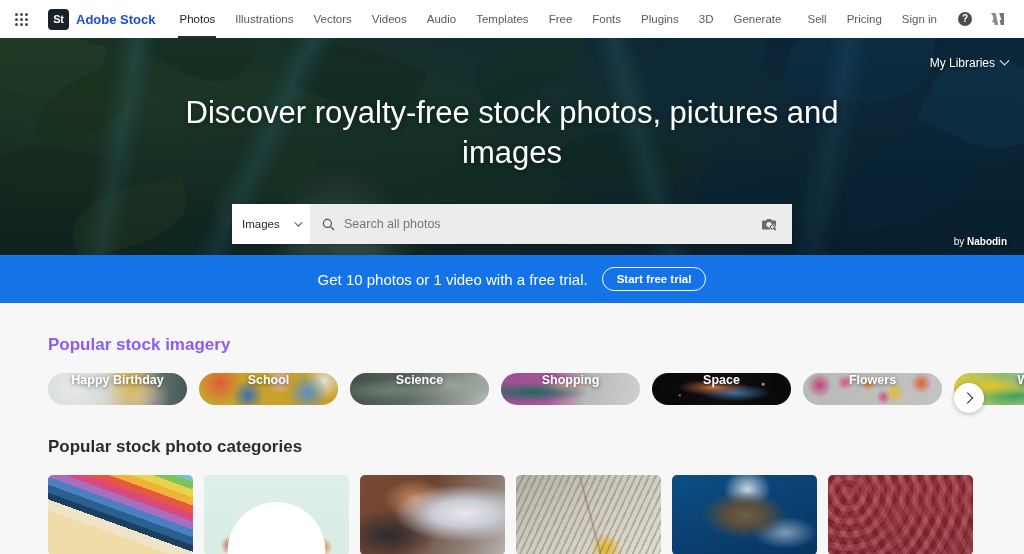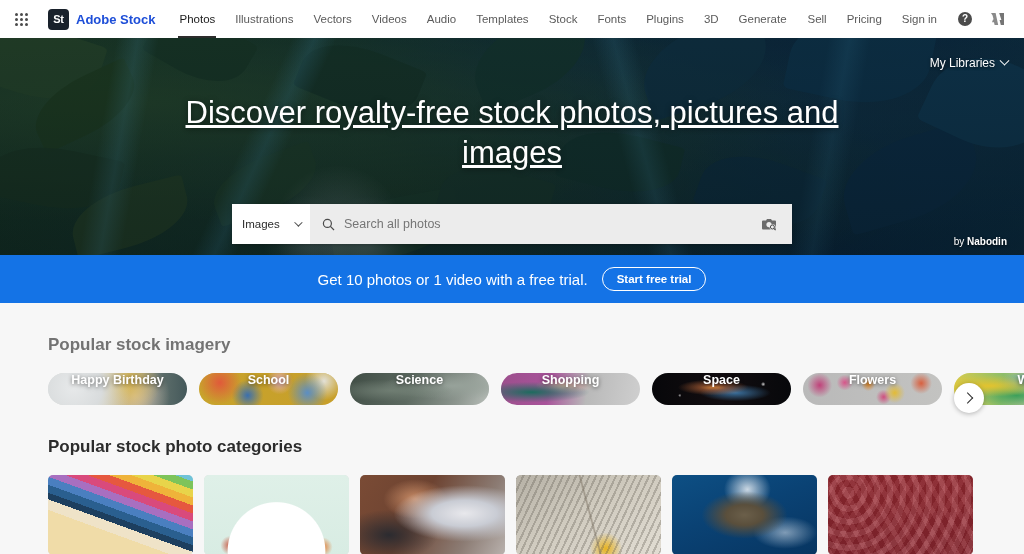--- a/index.html
+++ b/index.html
@@ -102,21 +102,20 @@
   .hero-title {
     position: absolute; top: 55px; left: 0; right: 0;
     text-align: center;
     color: #ffffff;
     font-size: 31px;
     line-height: 1.28;
     font-weight: 400;
     padding: 0 180px;
     z-index: 3;
     text-shadow: 0 1px 6px rgba(0,0,0,.45);
-    text-decoration: underline;
   }
   .searchbar {
     position: absolute; left: 232px; top: 166px;
     width: 560px; height: 40px;
     display: flex; align-items: stretch;
     background: #ececec;
     z-index: 3;
     box-shadow: 0 1px 4px rgba(0,0,0,.25);
   }
   .search-type {
@@ -145,21 +144,21 @@
   .banner-text { color: #fff; font-size: 15px; }
   .banner-btn {
     border: 1.5px solid #fff; border-radius: 20px;
     color: #fff; font-size: 11.5px; font-weight: bold;
     padding: 5px 14px; cursor: pointer; background: transparent;
     font-family: inherit;
   }
 
   
   .main { background: #f7f7f7; height: 251px; padding: 0 48px; position: relative; }
-  .section-title { font-size: 17px; font-weight: bold; color: #737373; padding-top: 32px; }
+  .section-title { font-size: 17px; font-weight: bold; color: #8b5cf6; padding-top: 32px; }
 
   .pill-row { display: flex; gap: 12px; margin-top: 18px; position: relative; }
   .pill {
     width: 139px; height: 32px; flex: none;
     border-radius: 25px;
     position: relative; overflow: hidden;
     display: flex; align-items: flex-start; justify-content: center;
     cursor: pointer;
   }
   .pill .pill-label {
@@ -205,21 +204,21 @@
     <div class="brand-mark">St</div>
     <div class="brand-name">Adobe Stock</div>
   </div>
   <div class="navlinks">
     <div class="navlink active">Photos</div>
     <div class="navlink">Illustrations</div>
     <div class="navlink">Vectors</div>
     <div class="navlink">Videos</div>
     <div class="navlink">Audio</div>
     <div class="navlink">Templates</div>
-    <div class="navlink">Stock</div>
+    <div class="navlink">Free</div>
     <div class="navlink">Fonts</div>
     <div class="navlink">Plugins</div>
     <div class="navlink">3D</div>
     <div class="navlink">Generate</div>
   </div>
   <div class="nav-right">
     <div class="navlink">Sell</div>
     <div class="navlink">Pricing</div>
     <div class="navlink">Sign in</div>
     <div class="icon-btn">

